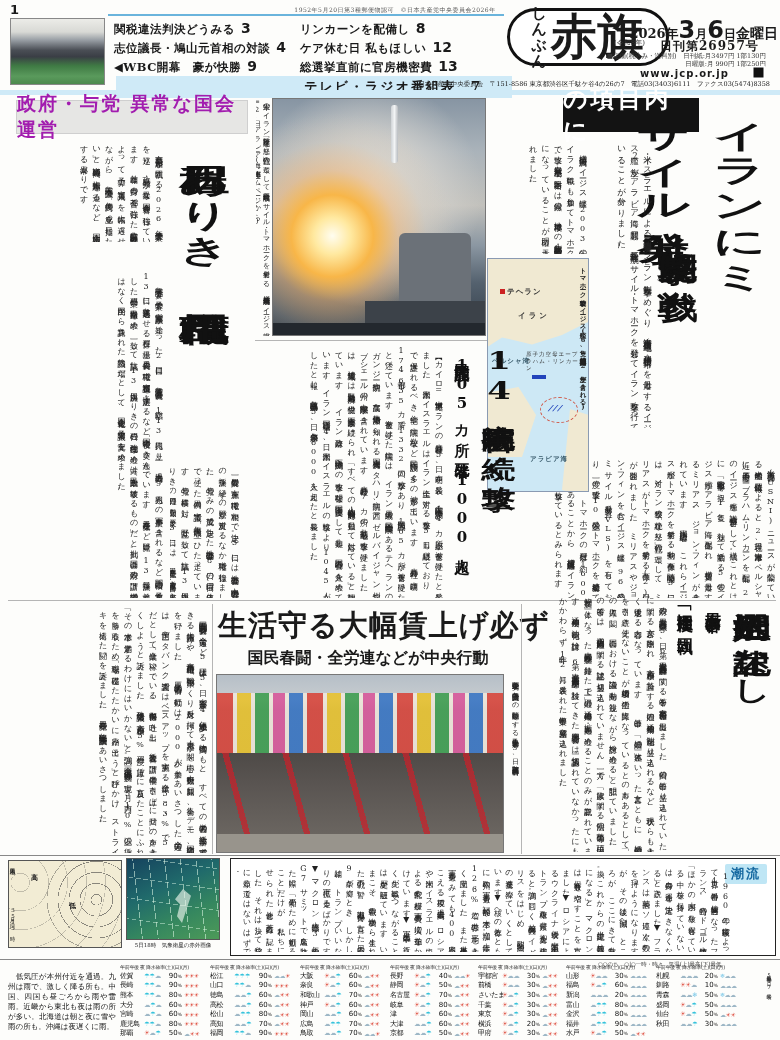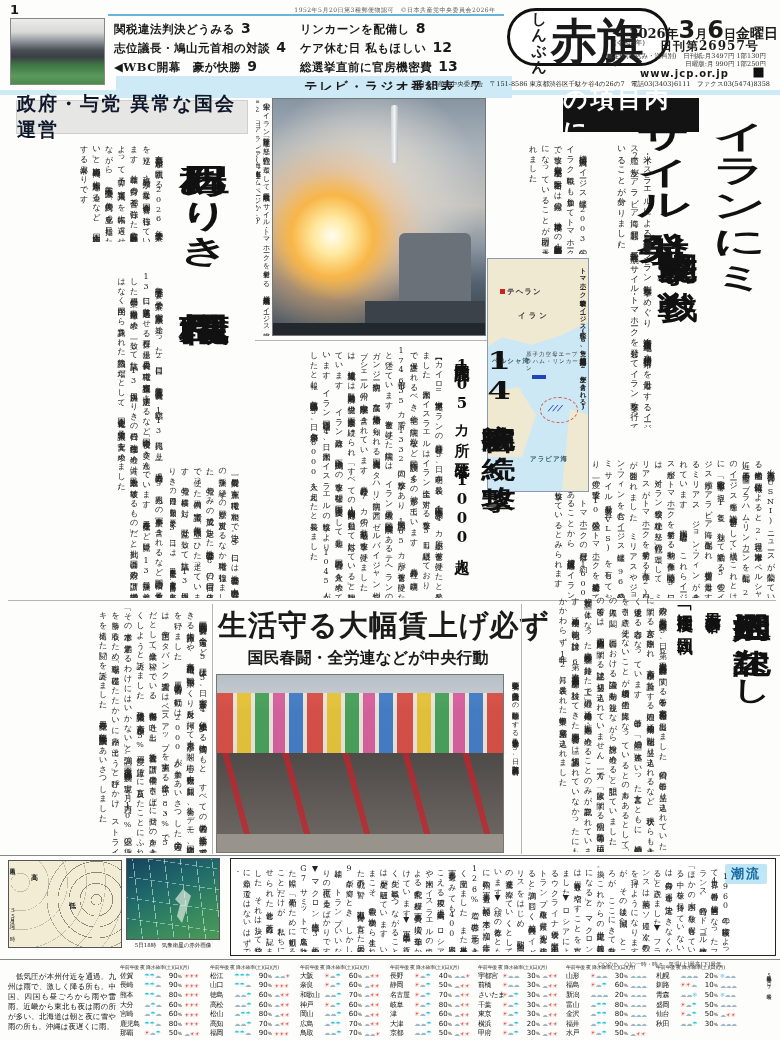--- a/index.html
+++ b/index.html
@@ -18,29 +18,29 @@
   .pagenum { font-size:13px; font-weight:bold; font-family:"DejaVu Sans",sans-serif; }
   .dome-photo { background:linear-gradient(180deg,#ecece8 0%,#d8d9d5 20%,#9aa0a6 32%,#4a4e55 48%,#3a3e45 58%,#3f7a44 72%,#5a9a5c 88%,#4c8a4e 100%); border:1px solid #888; }
   .idx-wrap { border-top:2.5px solid #6ab4dc; }
   .idx-cols { display:flex; gap:14px; padding:4px 2px 0 6px; }
   .idx-col { display:flex; flex-direction:column; gap:2px; }
   .idx-item { display:flex; align-items:baseline; white-space:nowrap; }
   .idx-t { font-size:11.5px; font-weight:bold; letter-spacing:0.5px; }
   .idx-p { font-size:14px; font-weight:bold; font-family:"DejaVu Sans",sans-serif; margin-left:6px; }
   .idx-row2 { border:1px solid #444; font-size:8.5px; font-weight:bold; text-align:center; padding:1px 4px; letter-spacing:1px; }
   .tv-band { background:#cfeaf7; font-size:13px; font-weight:bold; text-align:right; padding:2px 30px 2px 0; letter-spacing:2px; }
-  .masthead-box { border:3.5px solid #111; border-radius:30px; background:#fff; display:flex; align-items:flex-start; justify-content:center; gap:2px; }
+  .masthead-box { border:3.5px solid #111; border-radius:30px; background:#fff; display:flex; align-items:center; justify-content:center; gap:2px; }
   .mh-small { font-size:15px; font-weight:bold; line-height:16px; width:17px; }
   .mh-big { font-size:46px; font-weight:bold; letter-spacing:1px; transform:scaleY(1.05); font-family:"DejaVu Serif",serif; }
   .date-line { white-space:nowrap; }
   .qr { width:13px; height:13px; background:#111; box-shadow:inset 0 0 0 1.5px #fff, inset 0 0 0 2.5px #111; }
 
   
   .kicker-black { background:#131313; color:#fff; font-weight:bold; display:flex; align-items:center; justify-content:center; letter-spacing:3px; }
-  .kicker-gray { background:#e6e6e4; color:#0f172a; font-weight:bold; display:flex; align-items:center; justify-content:center; letter-spacing:2px; border:1px solid #cfcfcf; }
+  .kicker-gray { background:#e6e6e4; color:#a21caf; font-weight:bold; display:flex; align-items:center; justify-content:center; letter-spacing:2px; border:1px solid #cfcfcf; }
   .headline-v { writing-mode:vertical-rl; text-orientation:upright; font-weight:bold; color:#111; letter-spacing:1px; }
   .caption-v { writing-mode:vertical-rl; text-orientation:upright; font-size:7px; line-height:9px; color:#222; letter-spacing:0.4px; overflow:hidden; }
 
   
   .war-map { background:#cde8f5; border:1px solid #8a9ab2; overflow:hidden; }
   .war-land { position:absolute; background:#f0e9d2; }
   .map-label { position:absolute; font-size:7.5px; font-weight:bold; color:#333; letter-spacing:1px; }
   .map-dashed { position:absolute; border:1.2px dashed #d05a4a; border-radius:50%; }
   .missile-mark { color:#2244bb; font-size:8px; font-weight:bold; letter-spacing:-1px; }
 

